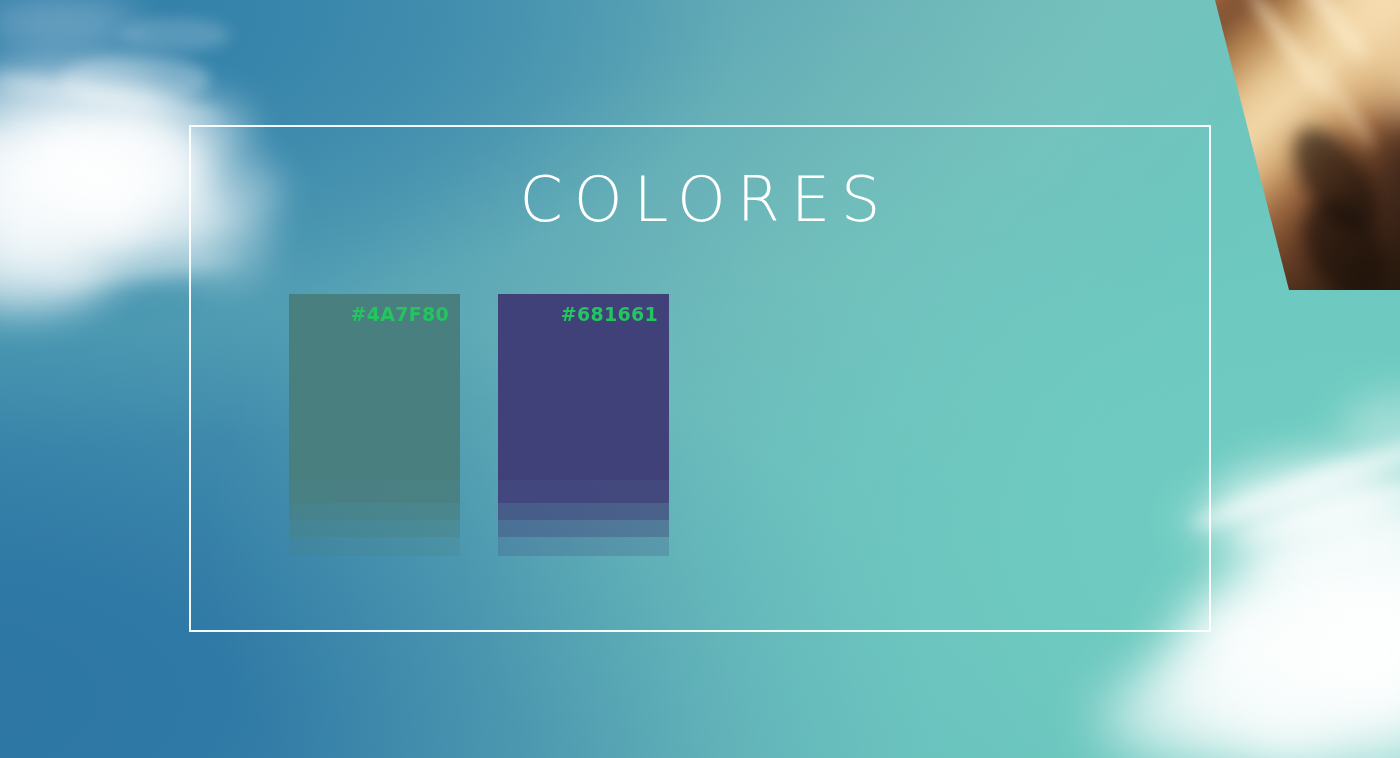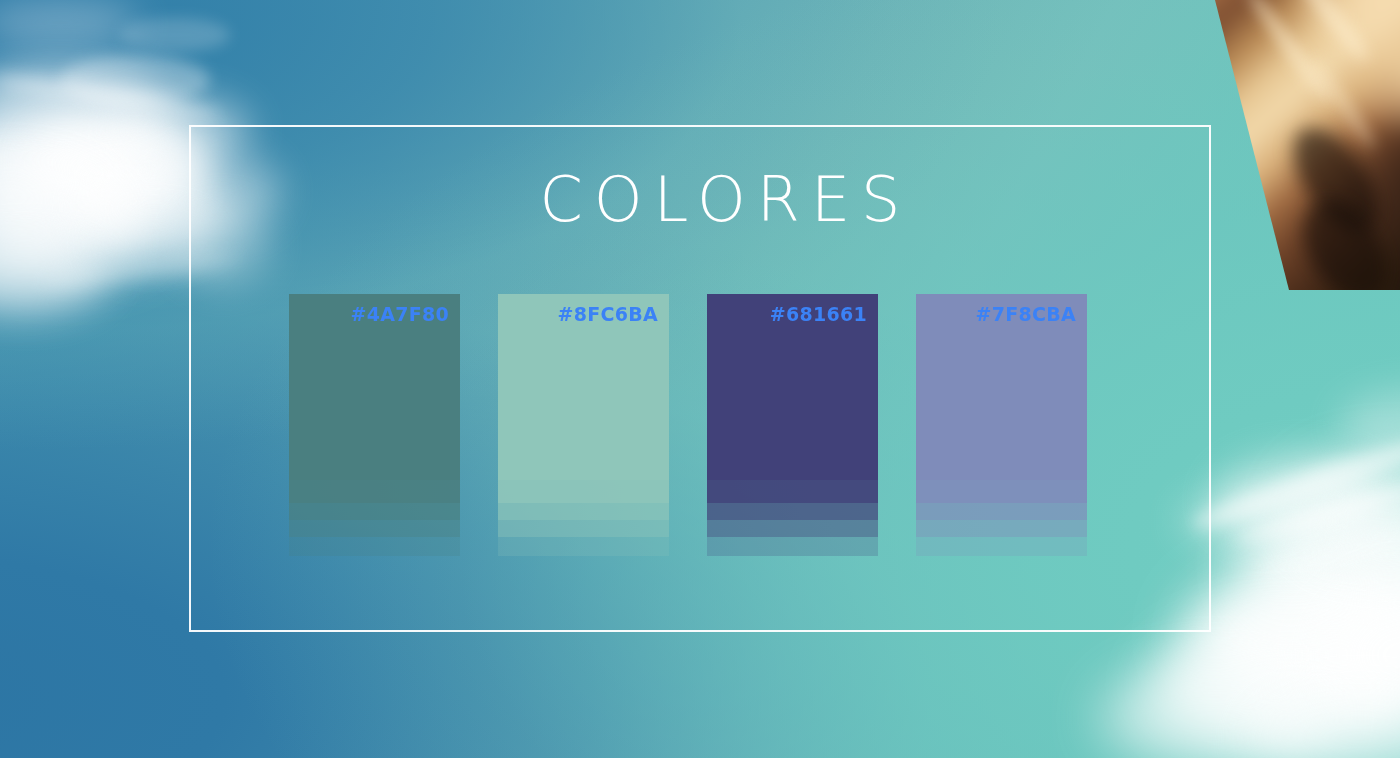--- a/index.html
+++ b/index.html
@@ -200,21 +200,20 @@
     width: 1022px;
     text-align: center;
     color: #ffffff;
     font-family: "DejaVu Sans", sans-serif;
     font-size: 62px;
     font-weight: 300;
     letter-spacing: 11px;
     text-indent: 11px;
     line-height: 64px;
     white-space: nowrap;
-    padding-left: 20px;
     -webkit-font-smoothing: antialiased;
   }
 
   
   .swatch-row {
     position: absolute;
     left: 289px;
     top: 294px;
     width: 822px;
     height: 262px;
@@ -241,21 +240,21 @@
   }
   .band-1 { top: 186px; height: 23px; opacity: 0.93; }
   .band-2 { top: 209px; height: 17px; opacity: 0.72; }
   .band-3 { top: 226px; height: 17px; opacity: 0.50; }
   .band-4 { top: 243px; height: 19px; opacity: 0.22; }
 
   .swatch-label {
     position: absolute;
     right: 11px;
     top: 9px;
-    color: #3b82f6;
+    color: #22c55e;
     font-family: "DejaVu Sans", sans-serif;
     font-size: 19px;
     font-weight: bold;
     letter-spacing: 0.3px;
     white-space: nowrap;
   }
 </style>
 </head>
 <body>
 
@@ -318,41 +317,25 @@
 
     <div class="swatch" style="--c: #4A7F80;">
       <div class="swatch-body"></div>
       <div class="band band-1"></div>
       <div class="band band-2"></div>
       <div class="band band-3"></div>
       <div class="band band-4"></div>
       <div class="swatch-label">#4A7F80</div>
     </div>
 
-    <div class="swatch" style="--c: #8FC6BA;">
-      <div class="swatch-body"></div>
-      <div class="band band-1"></div>
-      <div class="band band-2"></div>
-      <div class="band band-3"></div>
-      <div class="band band-4"></div>
-      <div class="swatch-label">#8FC6BA</div>
-    </div>
 
     <div class="swatch" style="--c: #414179;">
       <div class="swatch-body"></div>
       <div class="band band-1"></div>
       <div class="band band-2"></div>
       <div class="band band-3"></div>
       <div class="band band-4"></div>
       <div class="swatch-label">#681661</div>
     </div>
 
-    <div class="swatch" style="--c: #7F8CBA;">
-      <div class="swatch-body"></div>
-      <div class="band band-1"></div>
-      <div class="band band-2"></div>
-      <div class="band band-3"></div>
-      <div class="band band-4"></div>
-      <div class="swatch-label">#7F8CBA</div>
-    </div>
 
   </div>
 </div>
 
 </body></html>

